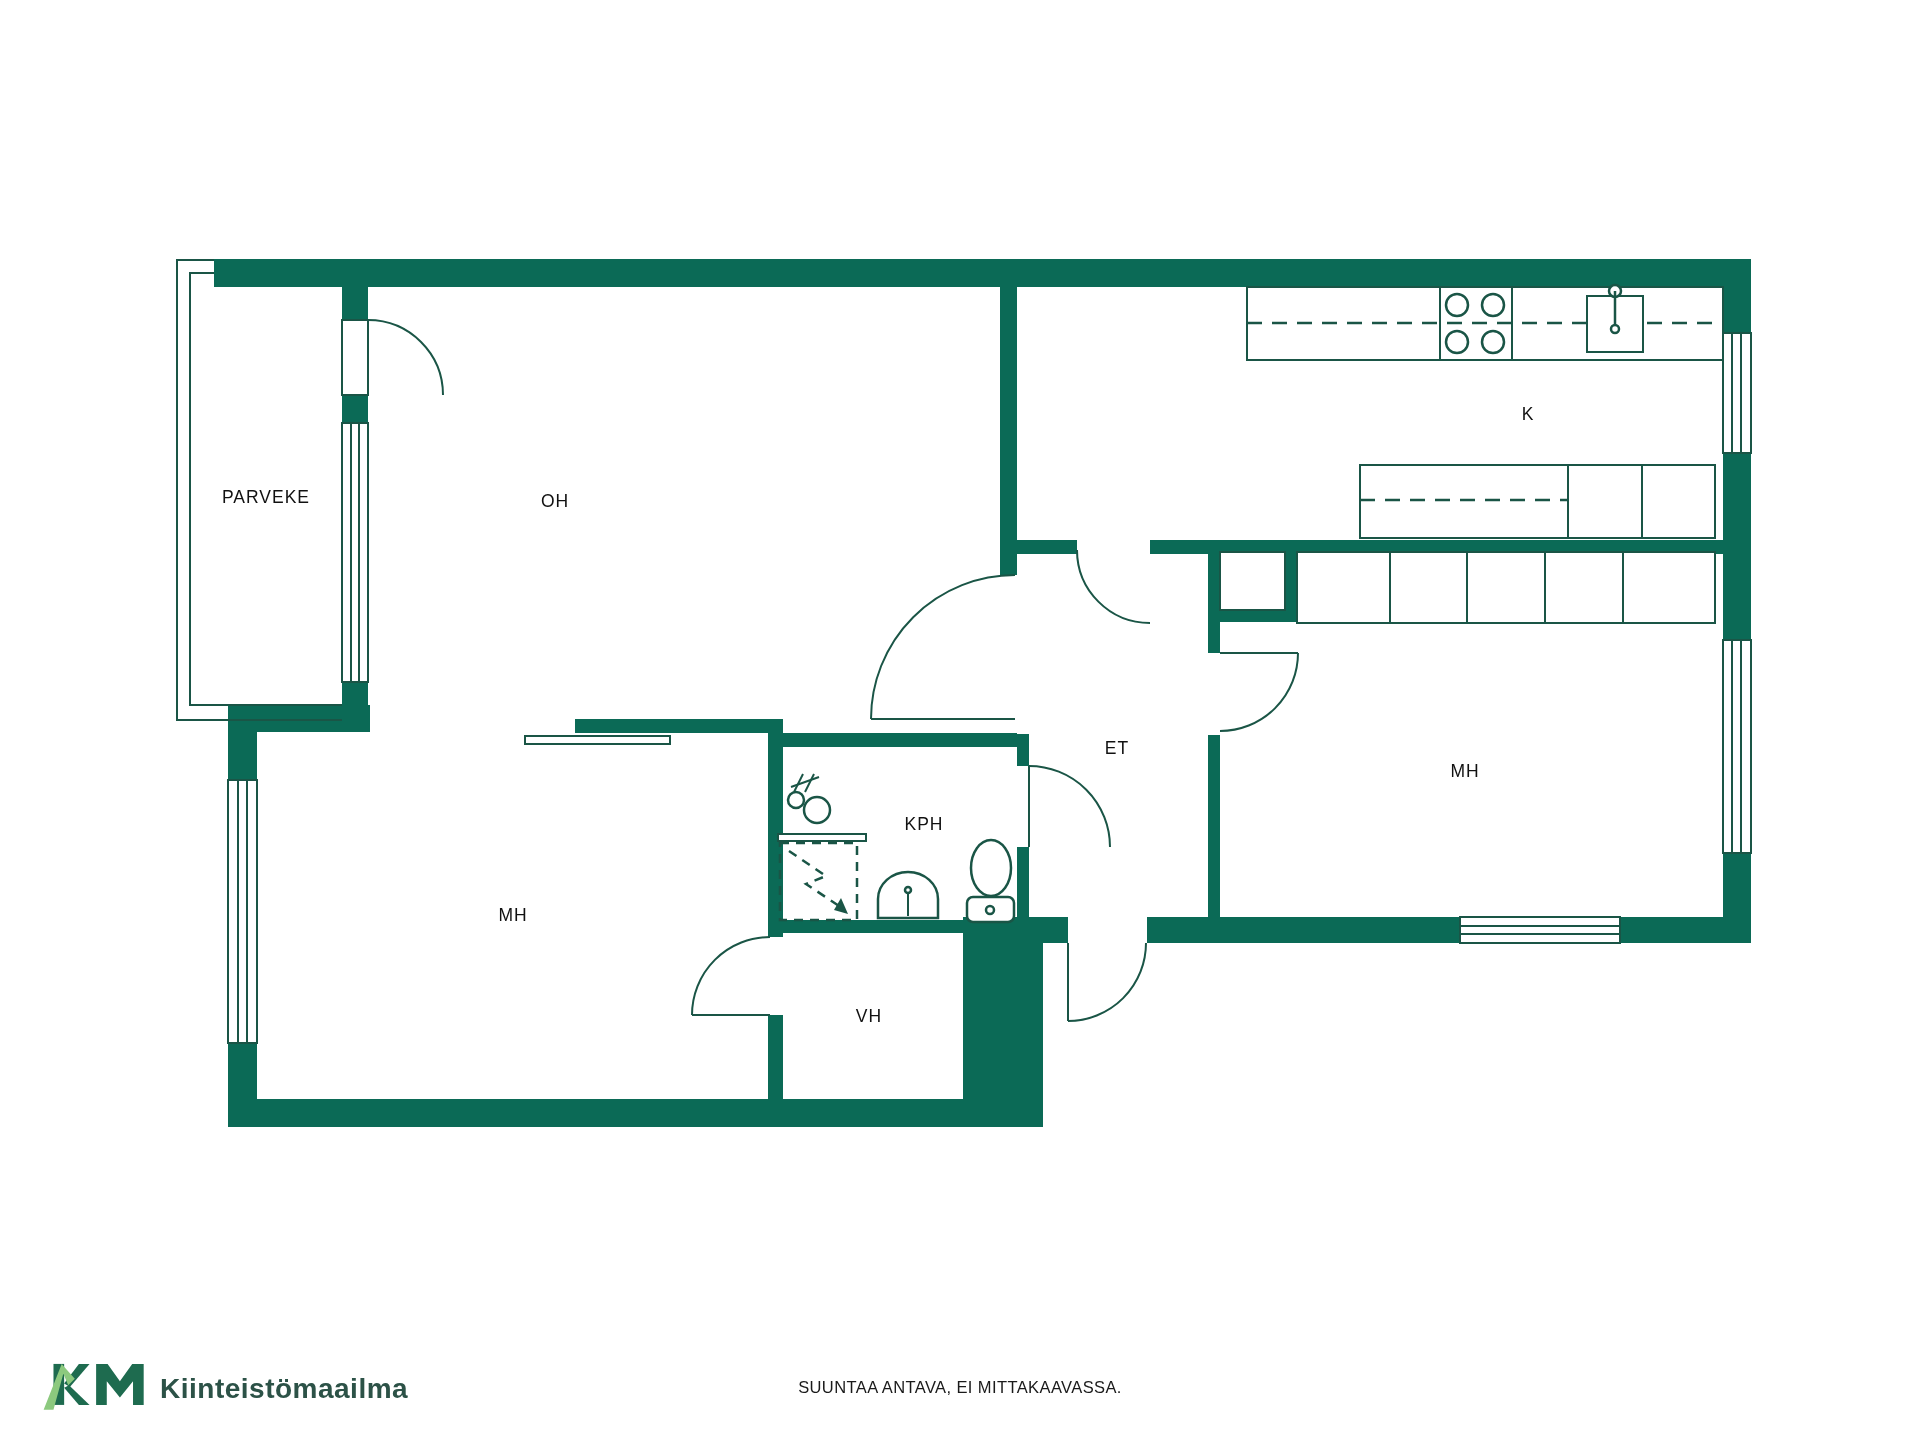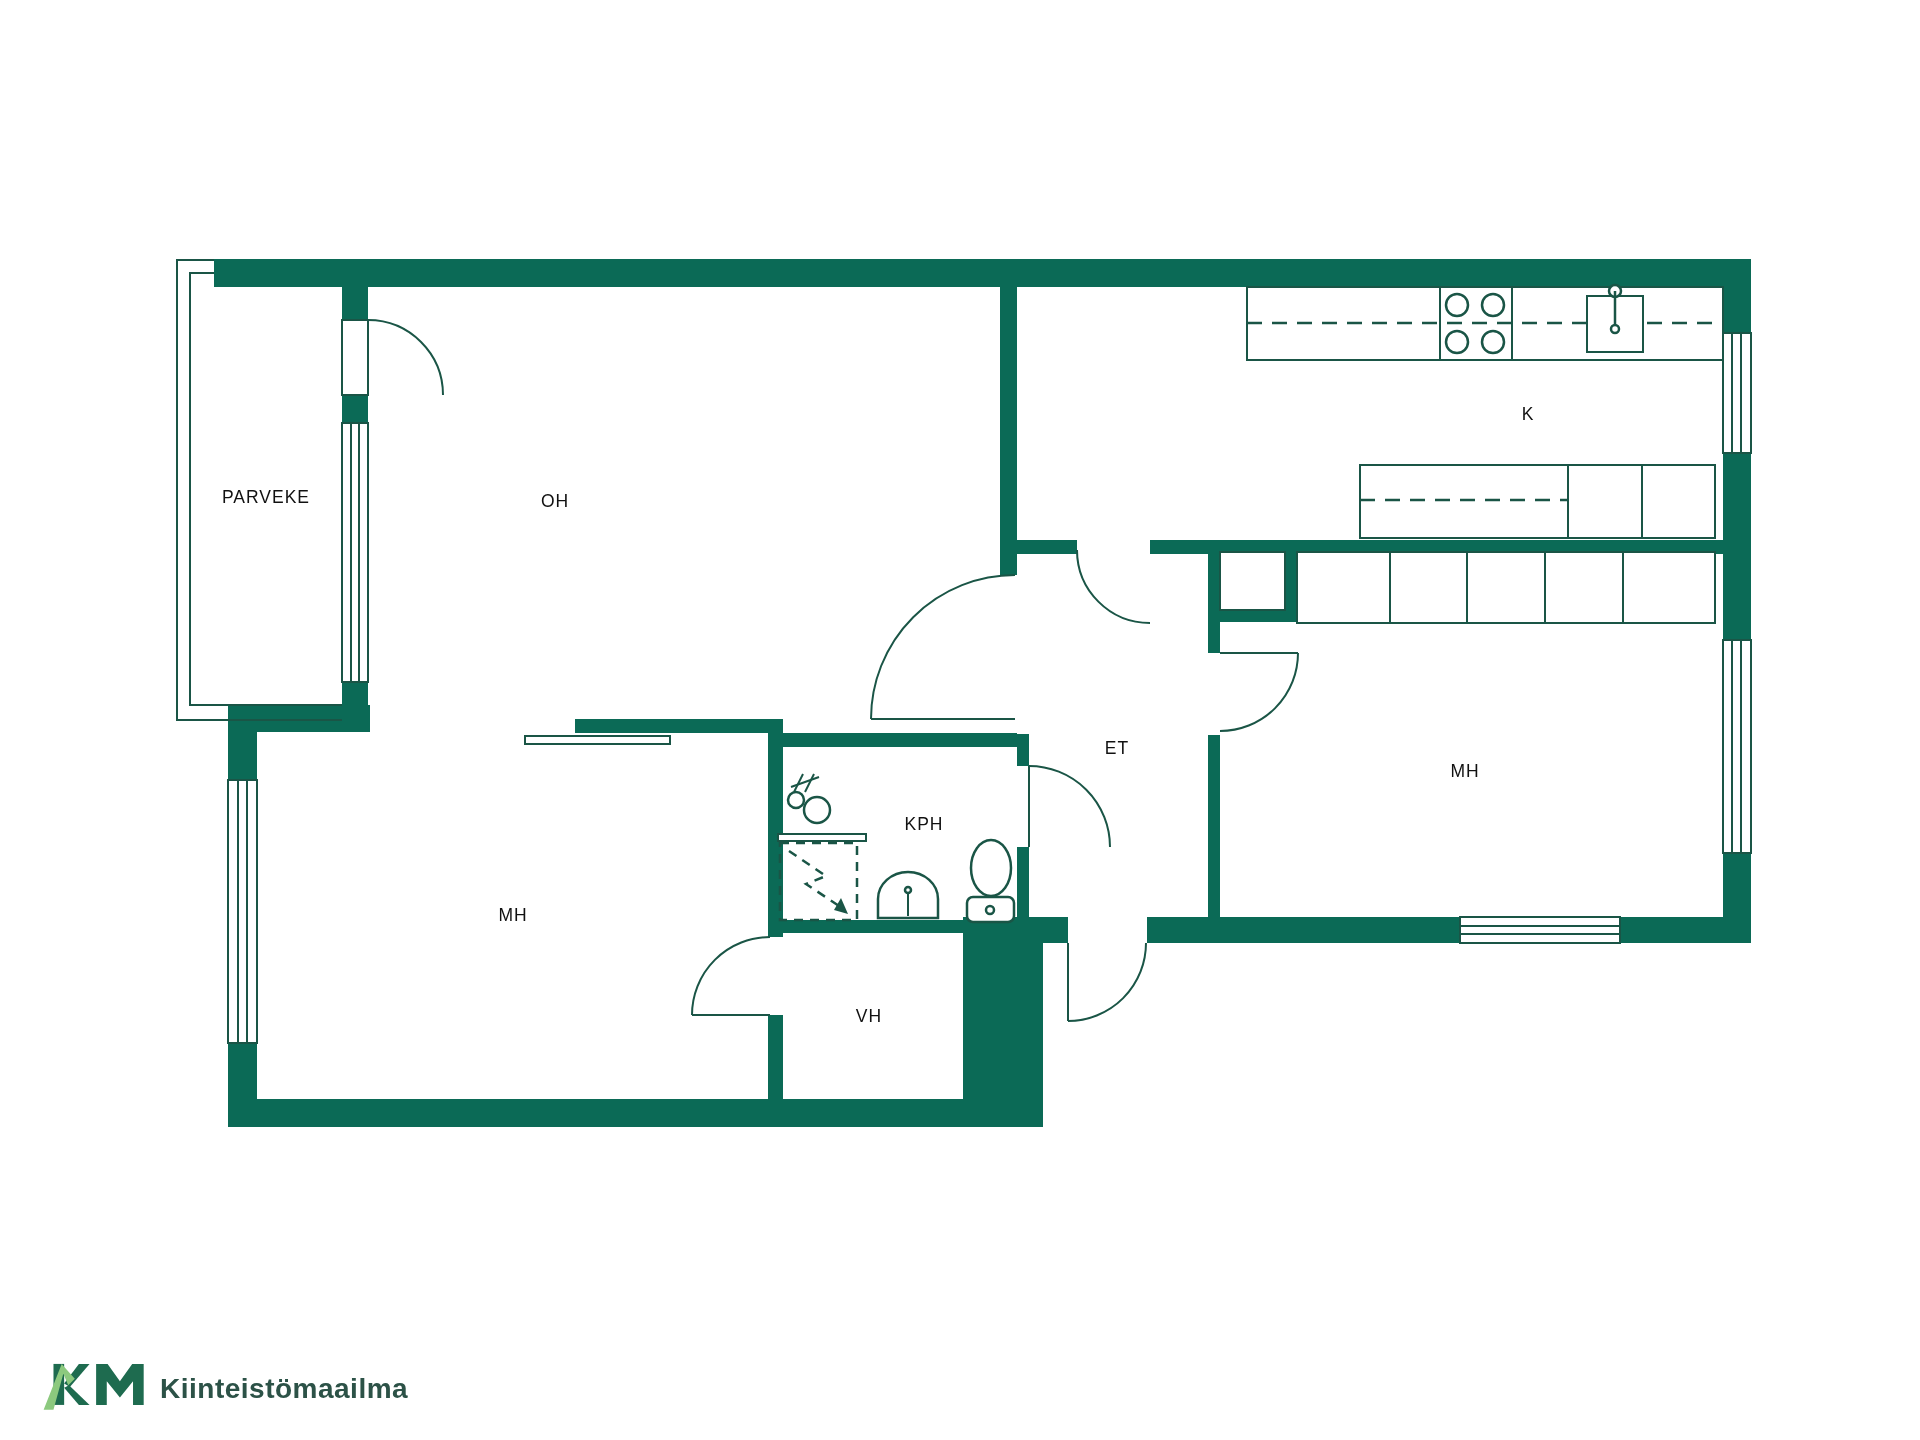--- a/index.html
+++ b/index.html
@@ -200,13 +200,14 @@
     <g transform="translate(0,3) scale(0.82)">
       <rect x="14" y="6" width="13" height="50" fill="var(--logo_dark,#1e6b4f)"></rect>
       <polygon points="27,30 45,6 58,6 34,34" fill="var(--logo_dark,#1e6b4f)"></polygon>
       <polygon points="33,32 58,56 45,56 27,35" fill="var(--logo_dark,#1e6b4f)"></polygon>
       <polygon points="2,62 24,6 40,24 32,32 26,18 14,62" fill="var(--logo_light,#8cc97e)"></polygon>
       <path d="M66,56 V6 H80 L95,27 110,6 H124 V56 H111 V27 L95,47 79,27 V56 Z" fill="var(--logo_dark,#1e6b4f)"></path>
     </g>
     <text x="118" y="42" font-family="Liberation Sans, sans-serif" font-size="28" font-weight="bold" letter-spacing="0.5" fill="var(--logo_text,#2c5247)">Kiinteistömaailma</text>
   </svg>
 
+  <div class="disclaimer">SUUNTAA ANTAVA, EI MITTAKAAVASSA.</div>
 </div>
 
 </body></html>

